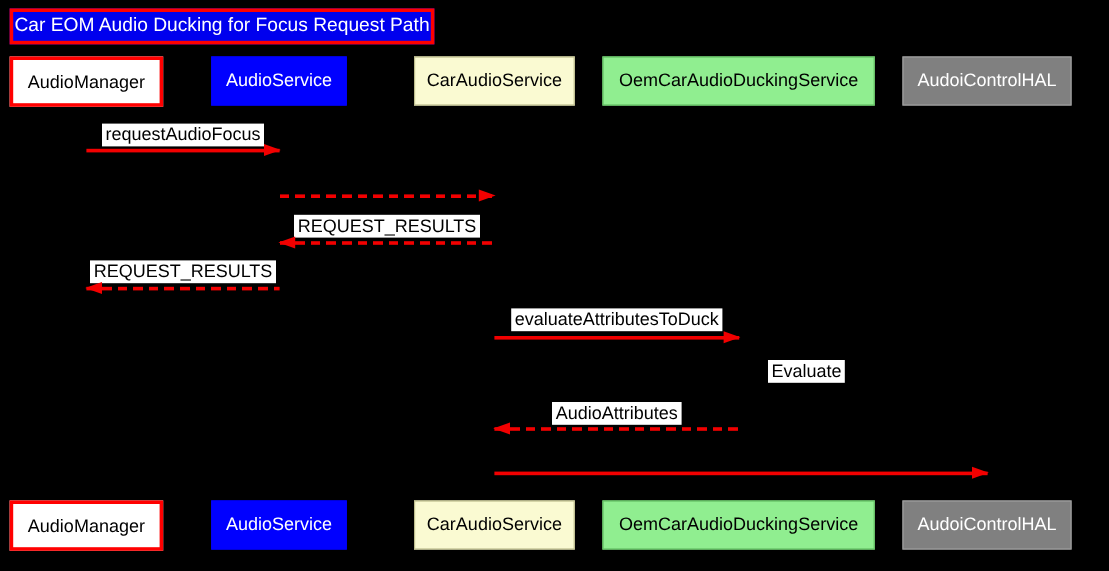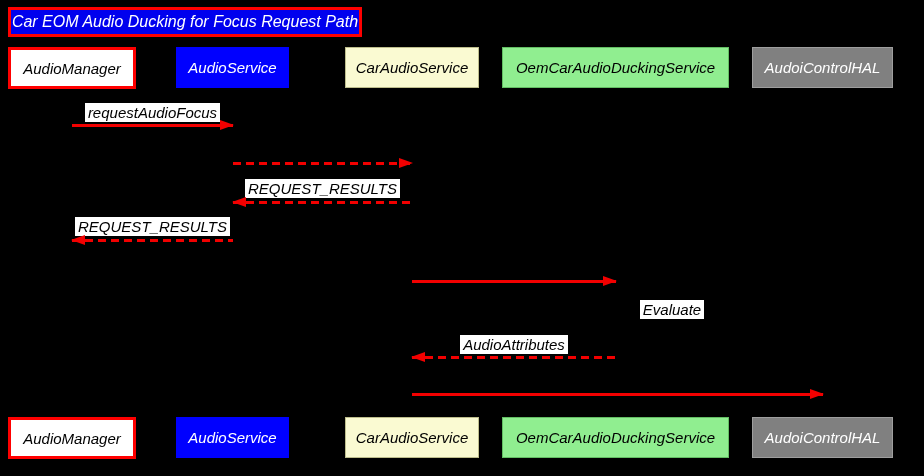--- a/index.html
+++ b/index.html
@@ -1,20 +1,19 @@
 <!DOCTYPE html>
 <html style="--bg: #000000; --arrow: #F20000; --label-bg: #FFFFFF; --label-fg: #000000;"><head>
 <meta charset="utf-8">
 <style>
   html,body{margin:0;padding:0;background:#000;}
   .stage{
     position:relative;width:924px;height:468px;overflow:hidden;
     background:var(--bg,#000);
     font-family:"Liberation Sans", sans-serif;
-    font-style:italic;
   }
   .title-box{
     position:absolute;left:8px;top:7px;width:348px;height:24px;
     border:3px solid;display:flex;align-items:center;justify-content:center;
     font-size:16px;white-space:nowrap;
   }
   .pbox{
     position:absolute;height:39px;border:1.5px solid;
     display:flex;align-items:center;justify-content:center;
     font-size:15px;white-space:nowrap;box-sizing:content-box;
@@ -72,20 +71,21 @@
   <div class="msg-label" style="left:233px;top:179px;width:179px;"><span>REQUEST_RESULTS</span></div>
   <div class="arrow dashed" style="left:233px;top:201px;width:179px;">
       <i class="head left"></i>
     </div>
 
   <div class="msg-label" style="left:72px;top:217px;width:161px;"><span>REQUEST_RESULTS</span></div>
   <div class="arrow dashed" style="left:72px;top:239px;width:161px;">
       <i class="head left"></i>
     </div>
 
+  <div class="msg-label" style="left:412px;top:257px;width:204px;"><span>evaluateAttributesToDuck</span></div>
   <div class="arrow solid" style="left:412px;top:280px;width:204px;">
       <i class="head right"></i>
     </div>
 
   <div class="msg-label" style="left:616px;top:300px;width:112px;"><span>Evaluate</span></div>
 
   <div class="msg-label" style="left:412px;top:335px;width:204px;"><span>AudioAttributes</span></div>
   <div class="arrow dashed" style="left:412px;top:356px;width:204px;">
       <i class="head left"></i>
     </div>

